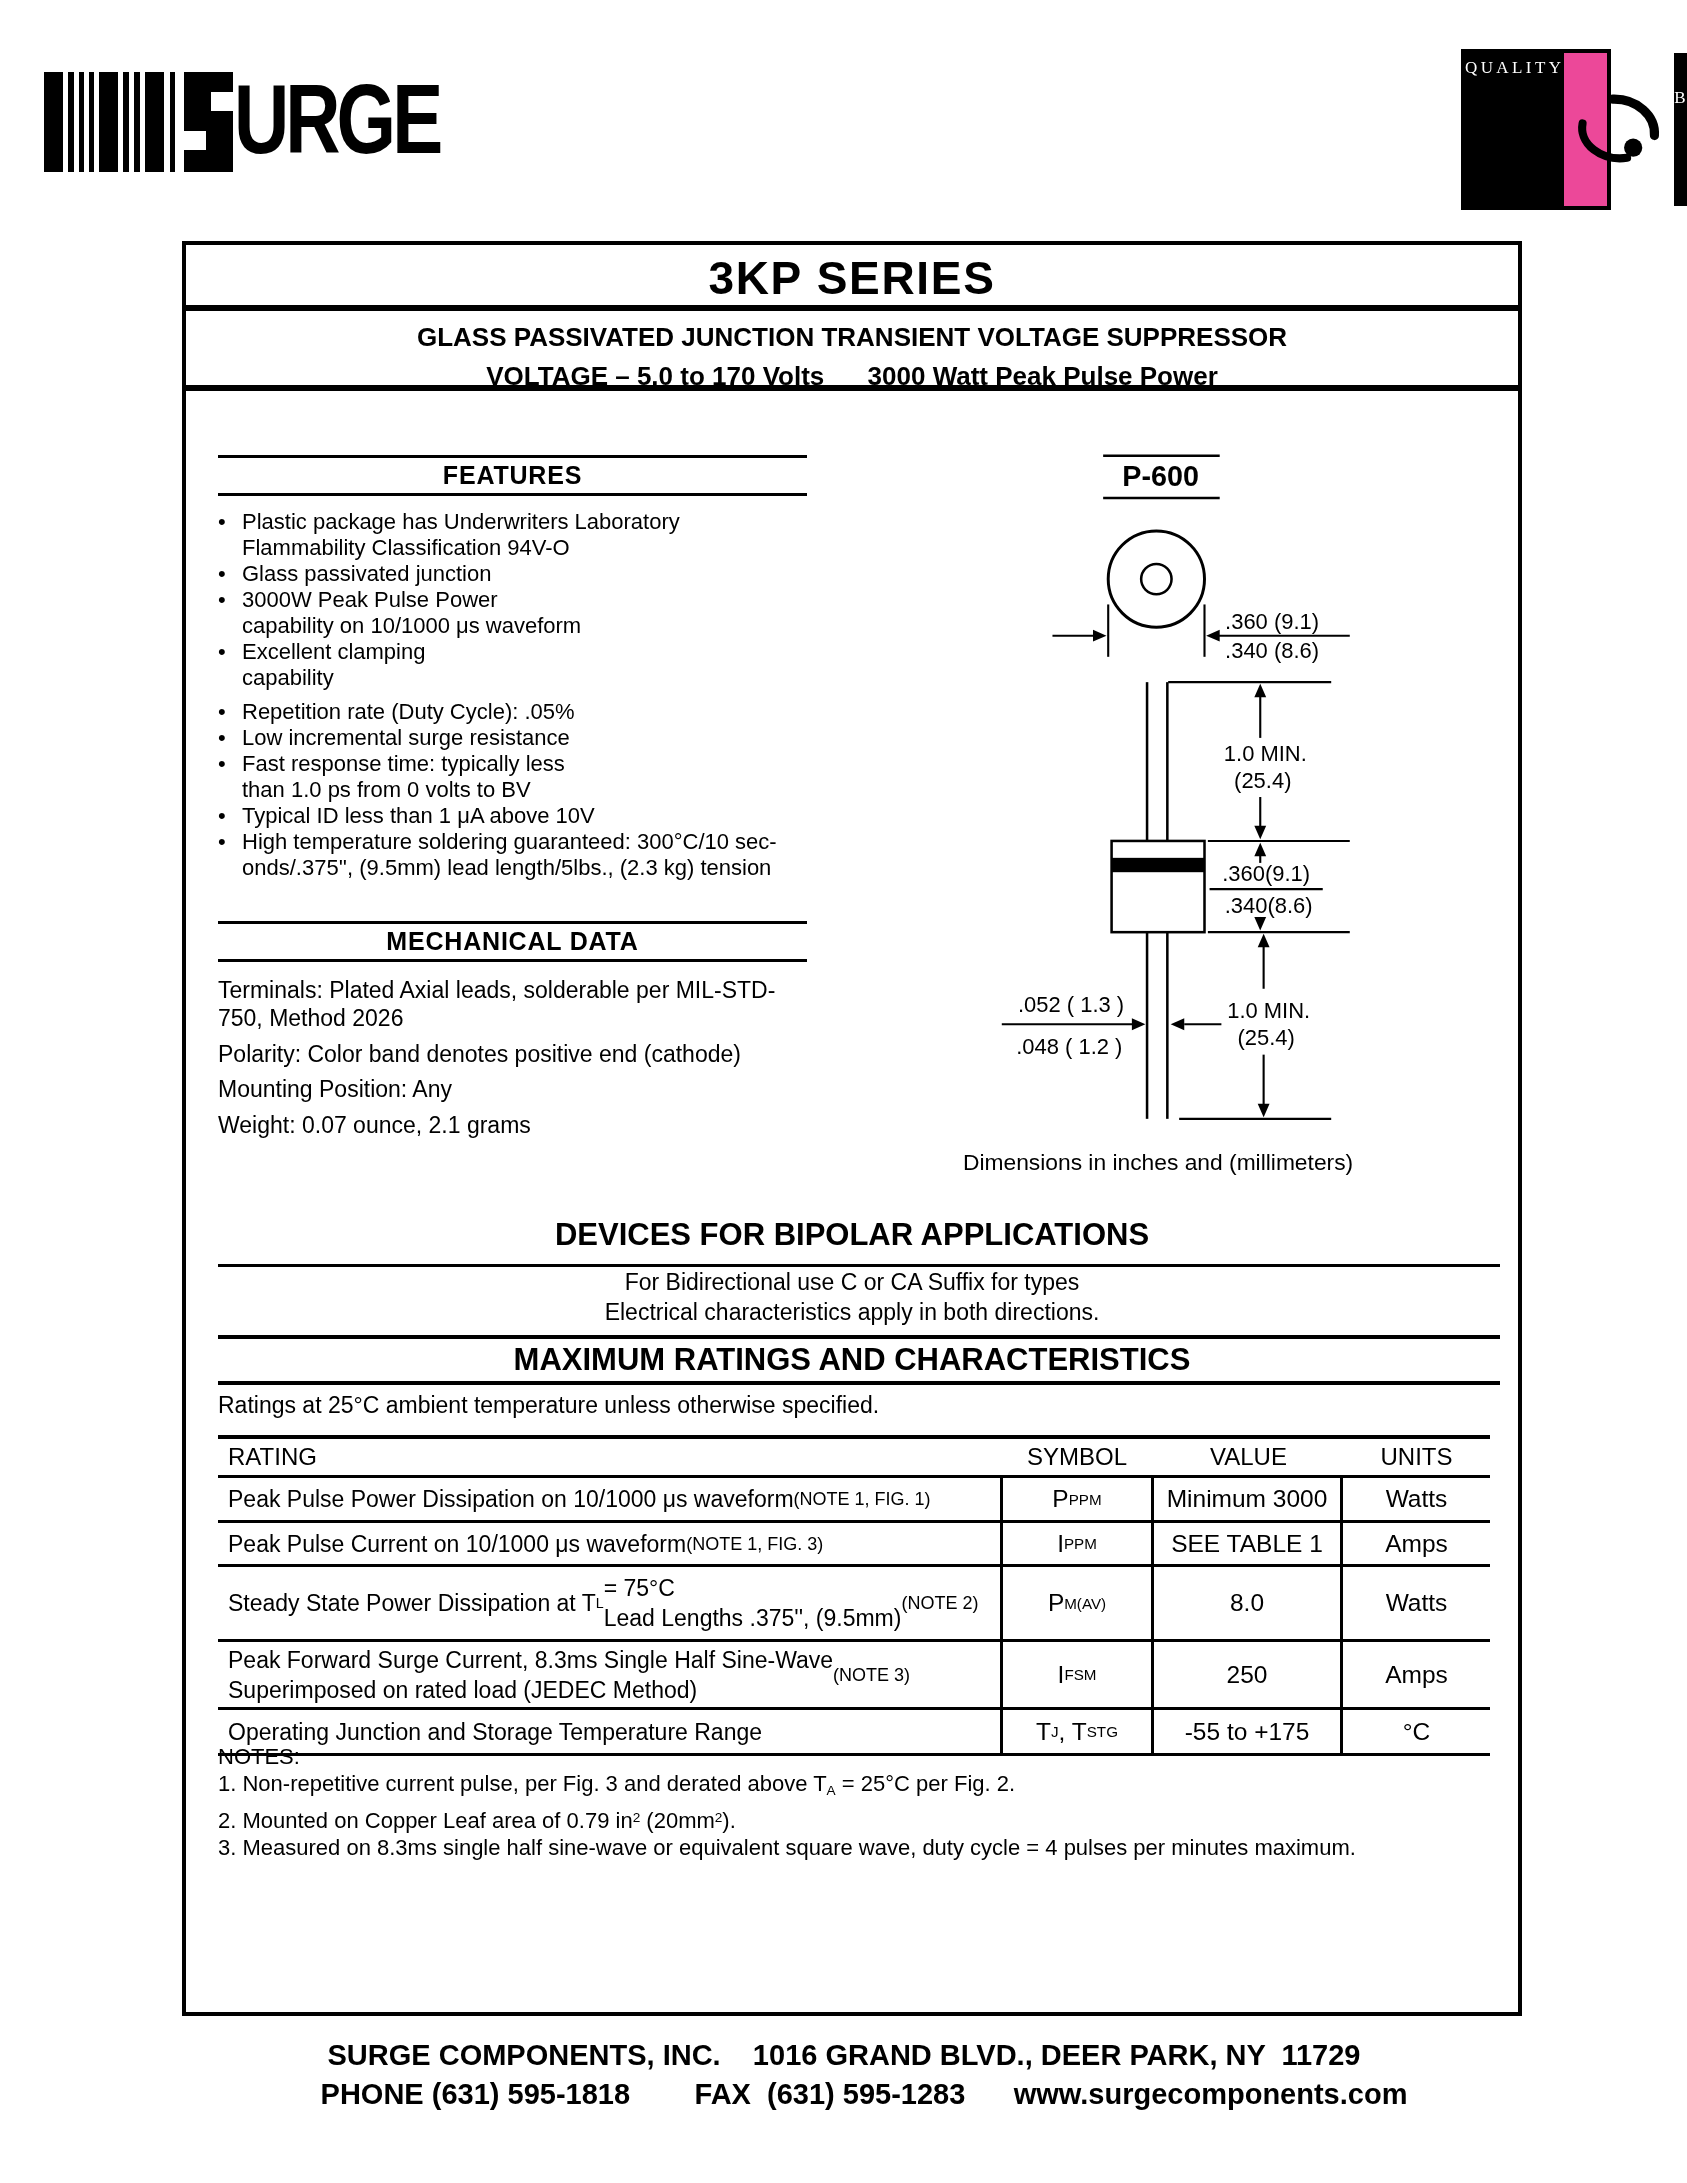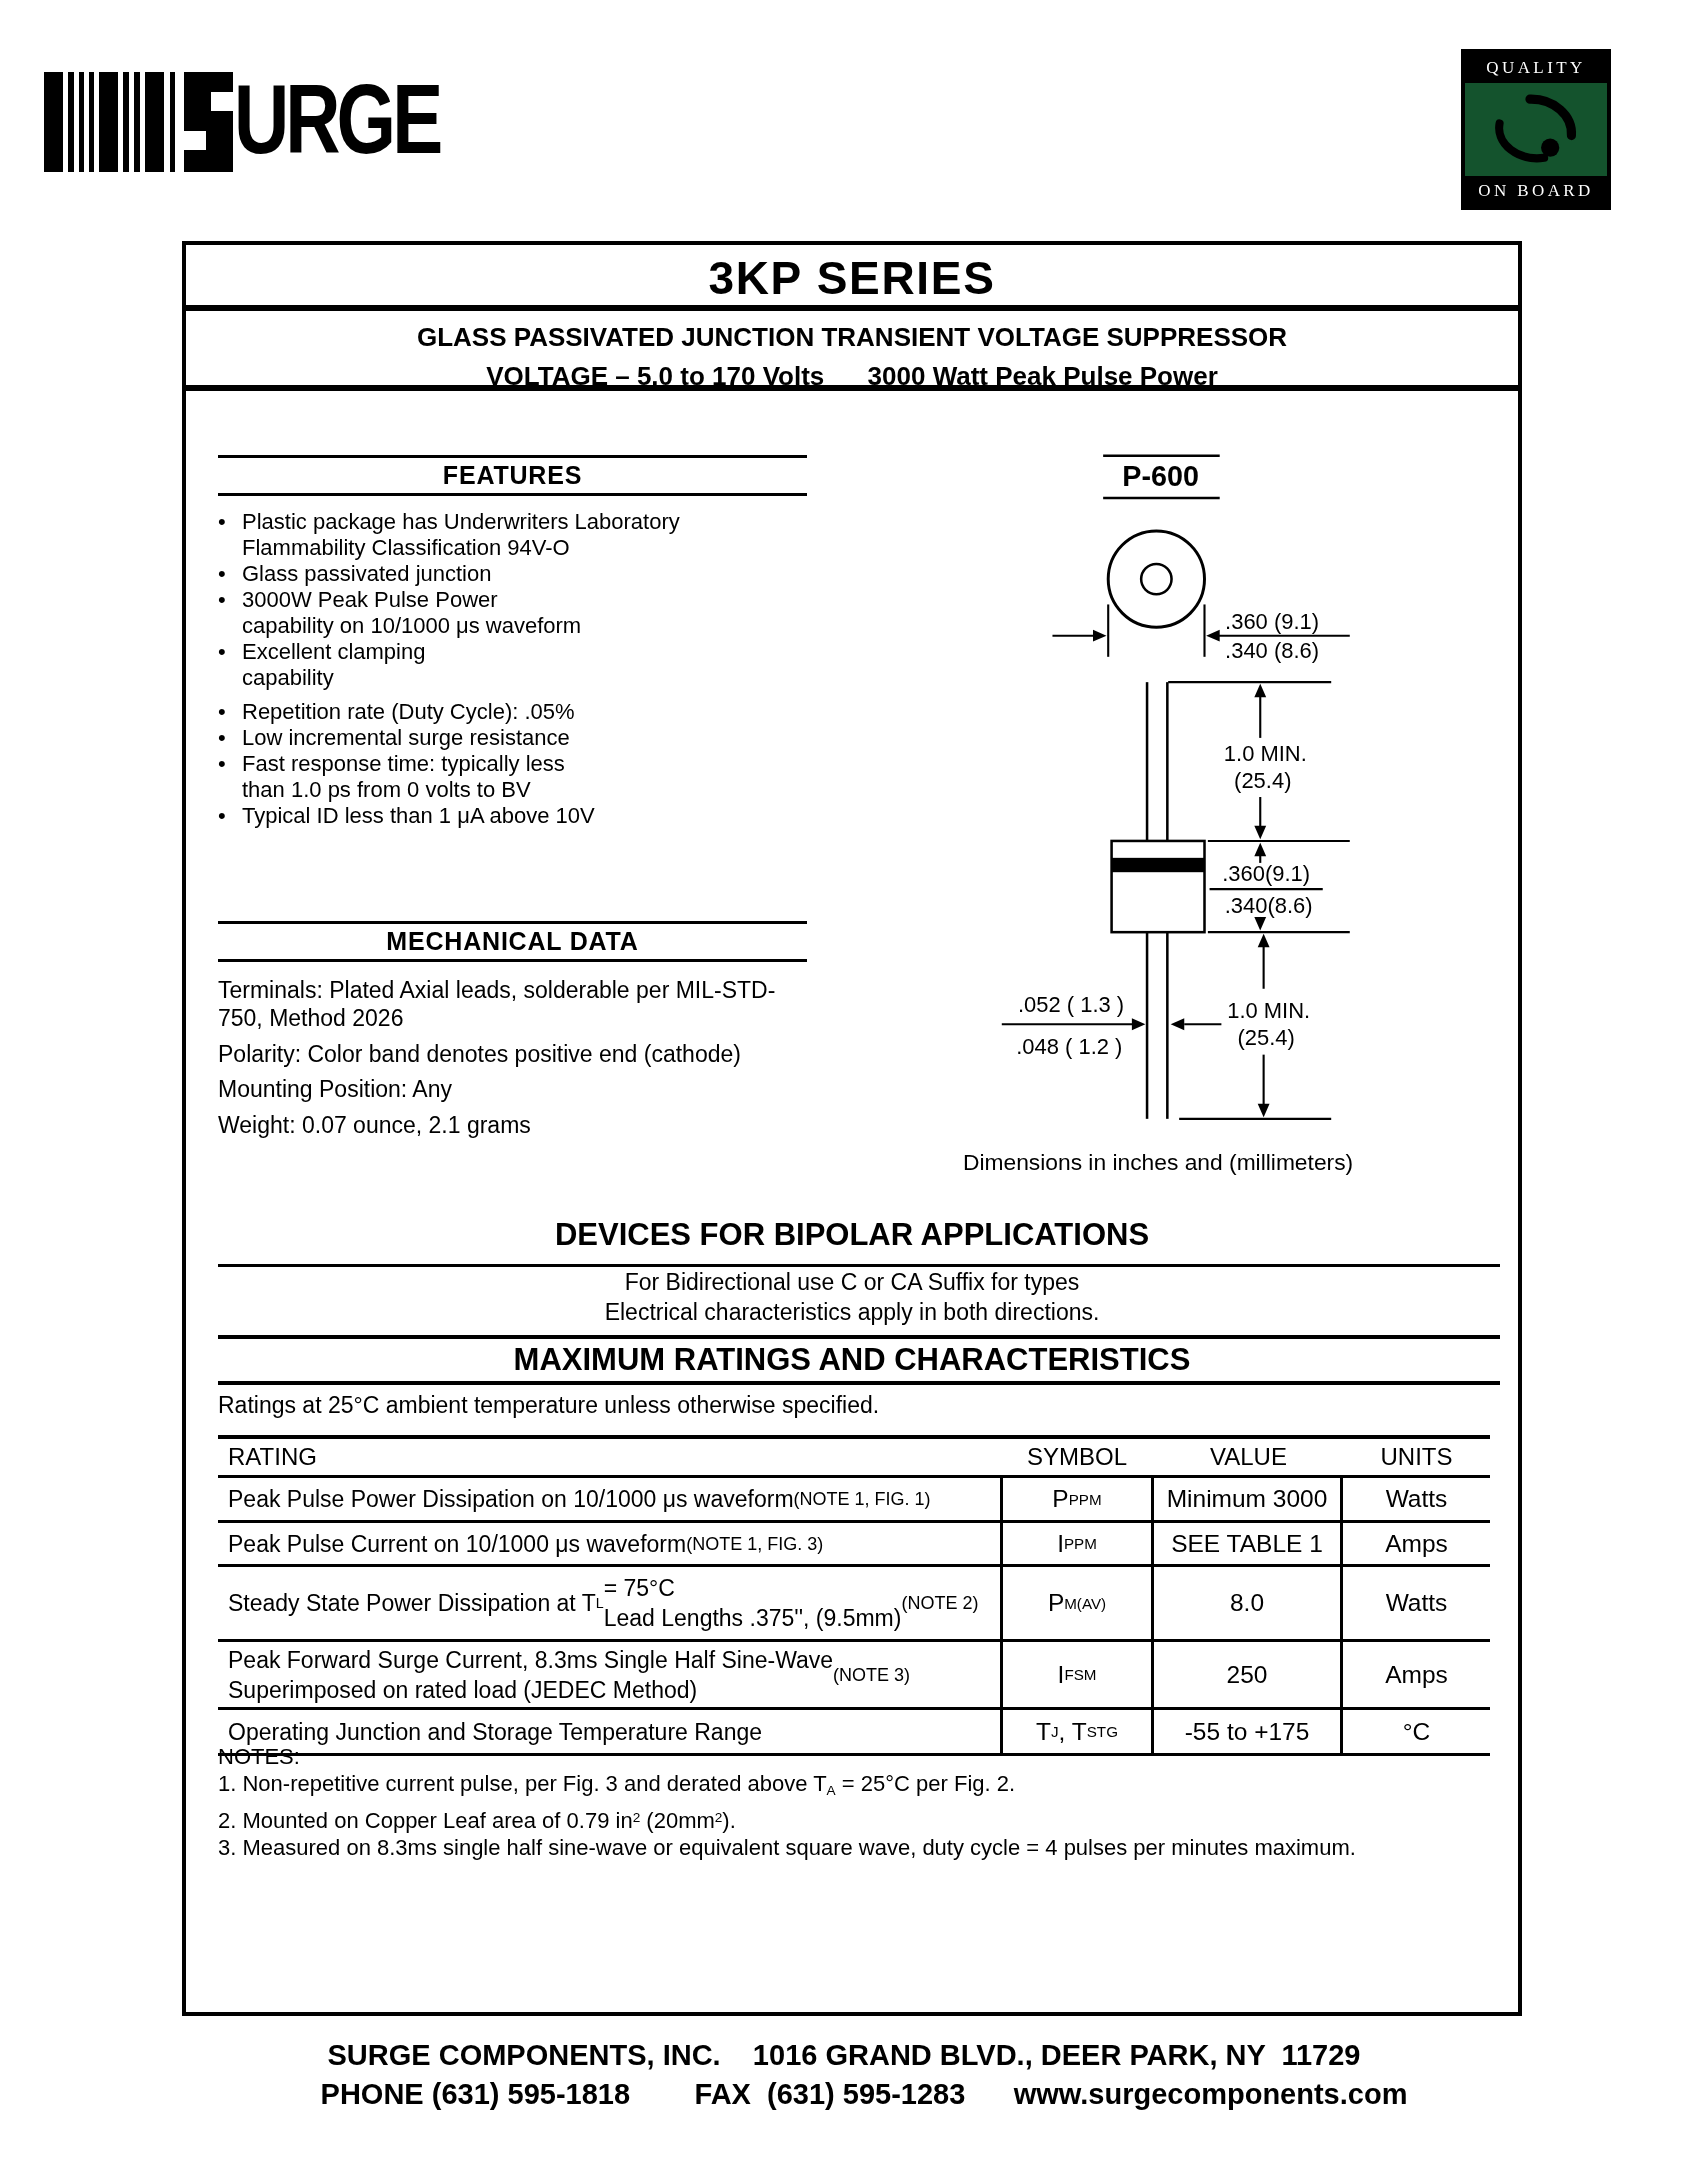--- a/index.html
+++ b/index.html
@@ -12,21 +12,21 @@
       #000 0 18.6px,#fff 18.6px 24.5px,#000 24.5px 30px,#fff 30px 35px,#000 35px 40px,#fff 40px 45px,
       #000 45px 50px,#fff 50px 55px,#000 55px 74px,#fff 74px 79px,#000 79px 85px,#fff 85px 90px,
       #000 90px 96px,#fff 96px 101px,#000 101px 120px,#fff 120px 126px,#000 126px 131px,#fff 131px 136px);}
   .logo-s{position:relative;width:49px;height:100px;background:#000;margin-left:4.2px;}
   .logo-s .n1{position:absolute;right:0;top:20px;width:22px;height:18.6px;background:#fff;}
   .logo-s .n2{position:absolute;left:0;bottom:22px;width:22px;height:18.6px;background:#fff;}
   .logo-text{font-weight:bold;font-size:98px;line-height:95px;letter-spacing:-5px;
              transform:scaleX(0.78);transform-origin:left top;margin-left:0.8px;}
 
   .quality-badge{position:absolute;left:1461px;top:49px;width:150px;height:161px;border:4.2px solid #000;
-                 box-sizing:border-box;display:flex;flex-direction:column;background:#14532d;
+                 box-sizing:border-box;display:flex;flex-direction:row;background:#ec4899;
                  font-family:"Liberation Serif",serif;}
   .qb-top,.qb-bottom{background:#000;color:#fff;text-align:center;font-size:17px;letter-spacing:3.4px;
                  flex:0 0 30px;line-height:30px;font-variant:small-caps;}
   .qb-mid{flex:1;display:flex;align-items:center;justify-content:center;}
 
   
   .main-box{position:absolute;left:182px;top:241px;width:1340px;height:1775px;border:4.2px solid #000;
             box-sizing:border-box;padding-left:35px;}
   .title-row{position:absolute;left:0;top:0;width:100%;height:66px;line-height:66px;text-align:center;
              font-size:46px;font-weight:bold;letter-spacing:1.7px;border-bottom:6px solid #000;box-sizing:border-box;}
@@ -174,20 +174,25 @@
           <span class="bullet"></span>
           <span class="ft">Fast response time: typically less
 than 1.0 ps from 0 volts to BV</span>
         </div>
 
         <div class="feature-item">
           <span class="bullet"></span>
           <span class="ft">Typical ID less than 1 μA above 10V</span>
         </div>
 
+        <div class="feature-item">
+          <span class="bullet"></span>
+          <span class="ft">High temperature soldering guaranteed: 300°C/10 sec-
+onds/.375'', (9.5mm) lead length/5lbs., (2.3 kg) tension</span>
+        </div>
       </div>
 
     <div class="sec-heading" id="mech-heading">MECHANICAL DATA</div>
     <div class="mech-list">
 
 
         <div class="mech-item">Terminals: Plated Axial leads, solderable per MIL-STD-
 750, Method 2026</div>
 
         <div class="mech-item">Polarity: Color band denotes positive end (cathode)</div>

